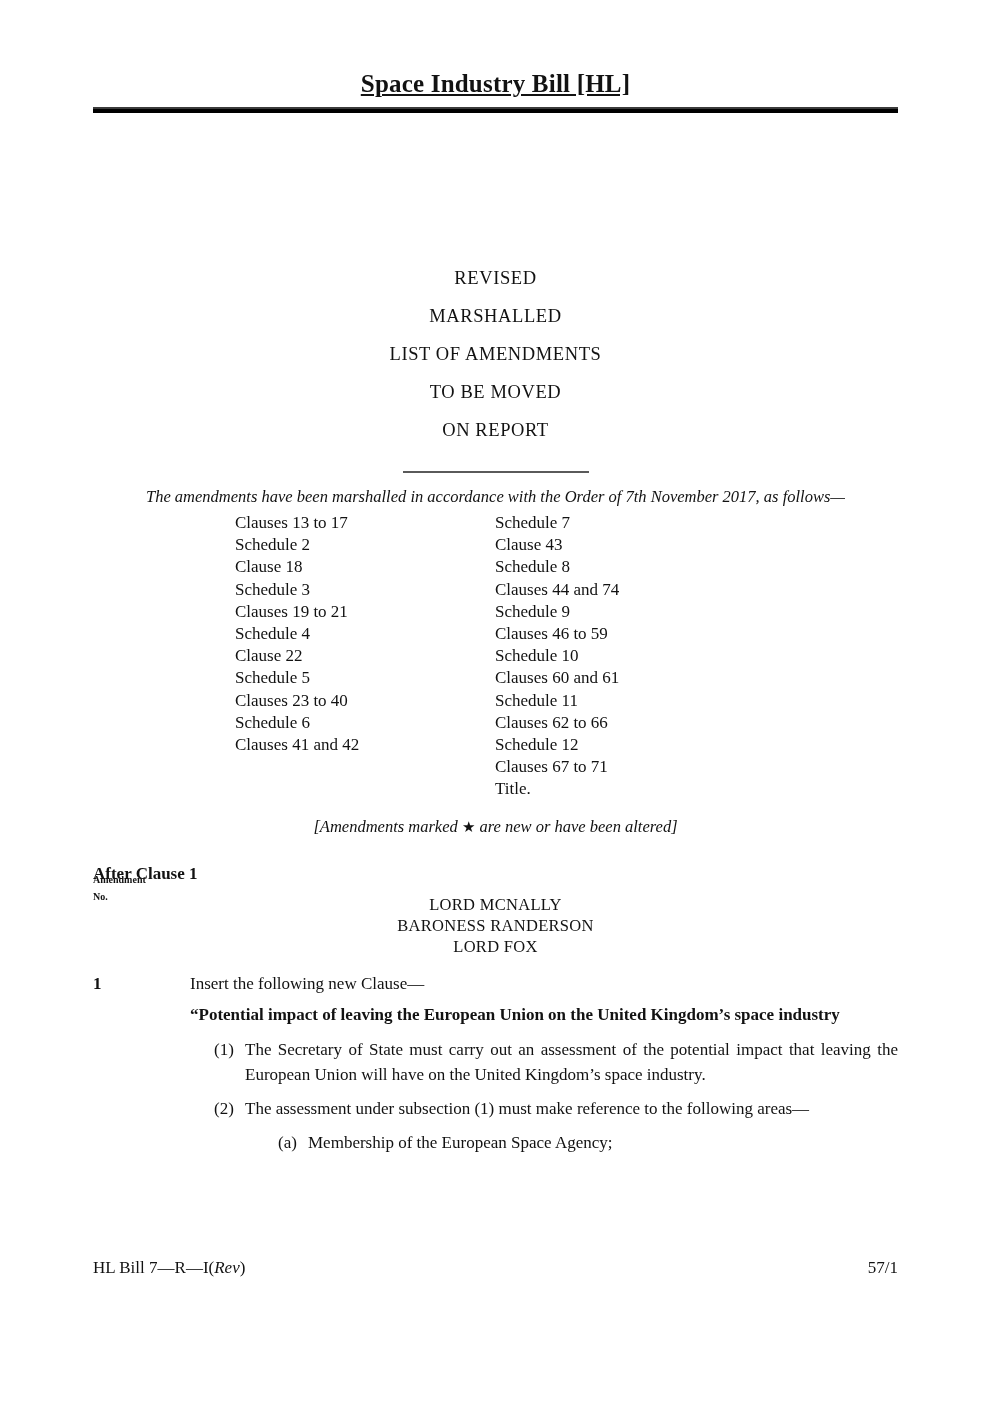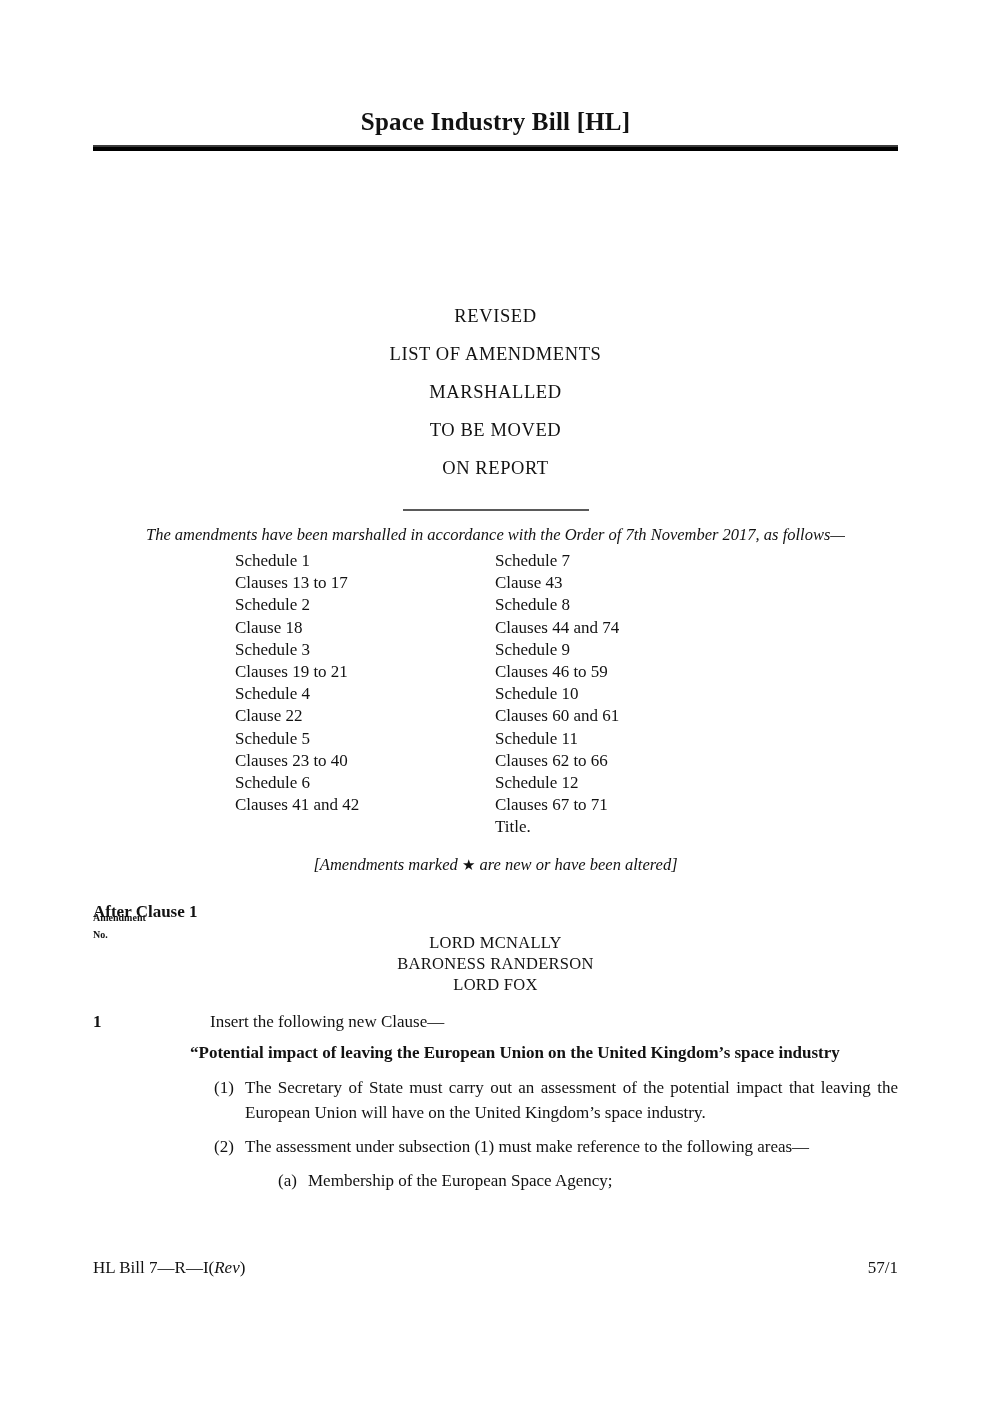--- a/index.html
+++ b/index.html
@@ -13,26 +13,27 @@
     position: relative;
     width: 991px;
     height: 1401px;
     background: #ffffff;
     padding: 0 93px;
     overflow: hidden;
   }
 
   
   .doc-title {
-    padding-top: 106px;
+    padding-top: 68px;
     text-align: center;
     font-size: 25px;
     line-height: 32px;
     font-weight: bold;
     letter-spacing: 0.2px;
+    text-decoration: underline;
   }
   .double-rule {
     margin-top: 7px;
     height: 3px;
     border-top: 2px solid #3c3c3c;
     border-bottom: 4px solid #000000;
   }
 
   
   .cover { margin-top: 146px; text-align: center; }
@@ -109,21 +110,21 @@
     font-size: 17px;
   }
   .amend-num {
     position: absolute;
     left: -97px;
     top: 0;
     font-weight: bold;
     font-size: 17px;
     line-height: 25px;
   }
-  .instruction { line-height: 25px; margin-left: 20px; }
+  .instruction { line-height: 25px; }
   .clause-heading {
     margin-top: 6px;
     font-weight: bold;
     text-align: justify;
     line-height: 26px;
     font-size: 17px;
   }
   .para {
     position: relative;
     margin-top: 9px;
@@ -156,33 +157,32 @@
 </head>
 <body>
 
 <div class="page">
 
   <h1 class="doc-title">Space Industry Bill [HL]</h1>
   <div class="double-rule"></div>
 
   <div class="cover">
     <div class="cover-line">REVISED</div>
+    <div class="cover-line">MARSHALLED</div>
     <div class="cover-line">LIST OF AMENDMENTS</div>
-    <div class="cover-line">MARSHALLED</div>
     <div class="cover-line">TO BE MOVED</div>
     <div class="cover-line">ON REPORT</div>
   </div>
 
   <div class="short-rule"></div>
 
   <p class="marshal-note">The amendments have been marshalled in accordance with the Order of 7th November 2017, as follows—</p>
 
   <div class="order-columns">
     <ul class="order-col-left">
-      <li>Schedule 1</li>
       <li>Clauses 13 to 17</li>
       <li>Schedule 2</li>
       <li>Clause 18</li>
       <li>Schedule 3</li>
       <li>Clauses 19 to 21</li>
       <li>Schedule 4</li>
       <li>Clause 22</li>
       <li>Schedule 5</li>
       <li>Clauses 23 to 40</li>
       <li>Schedule 6</li>

